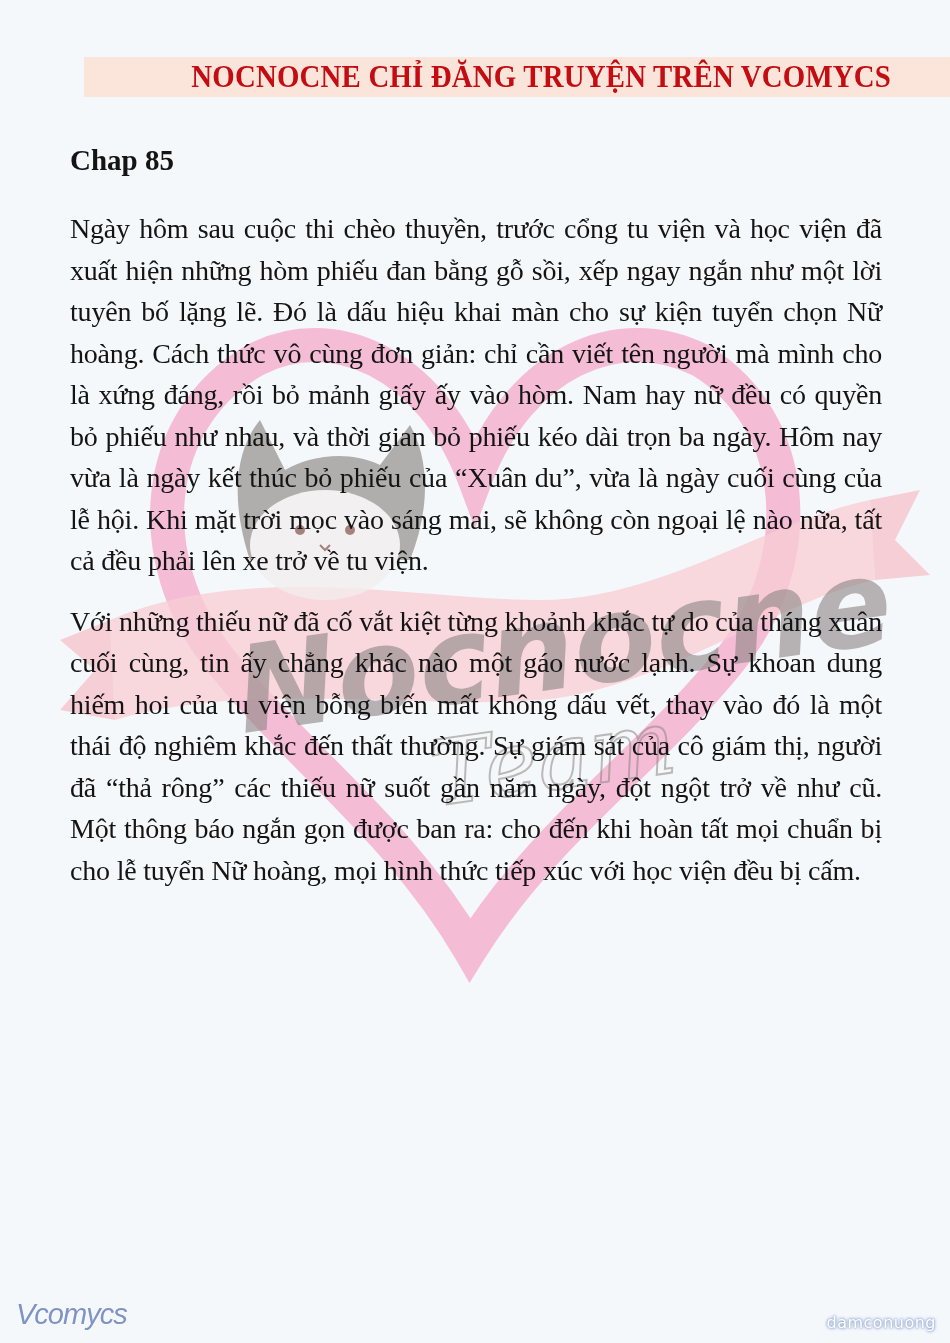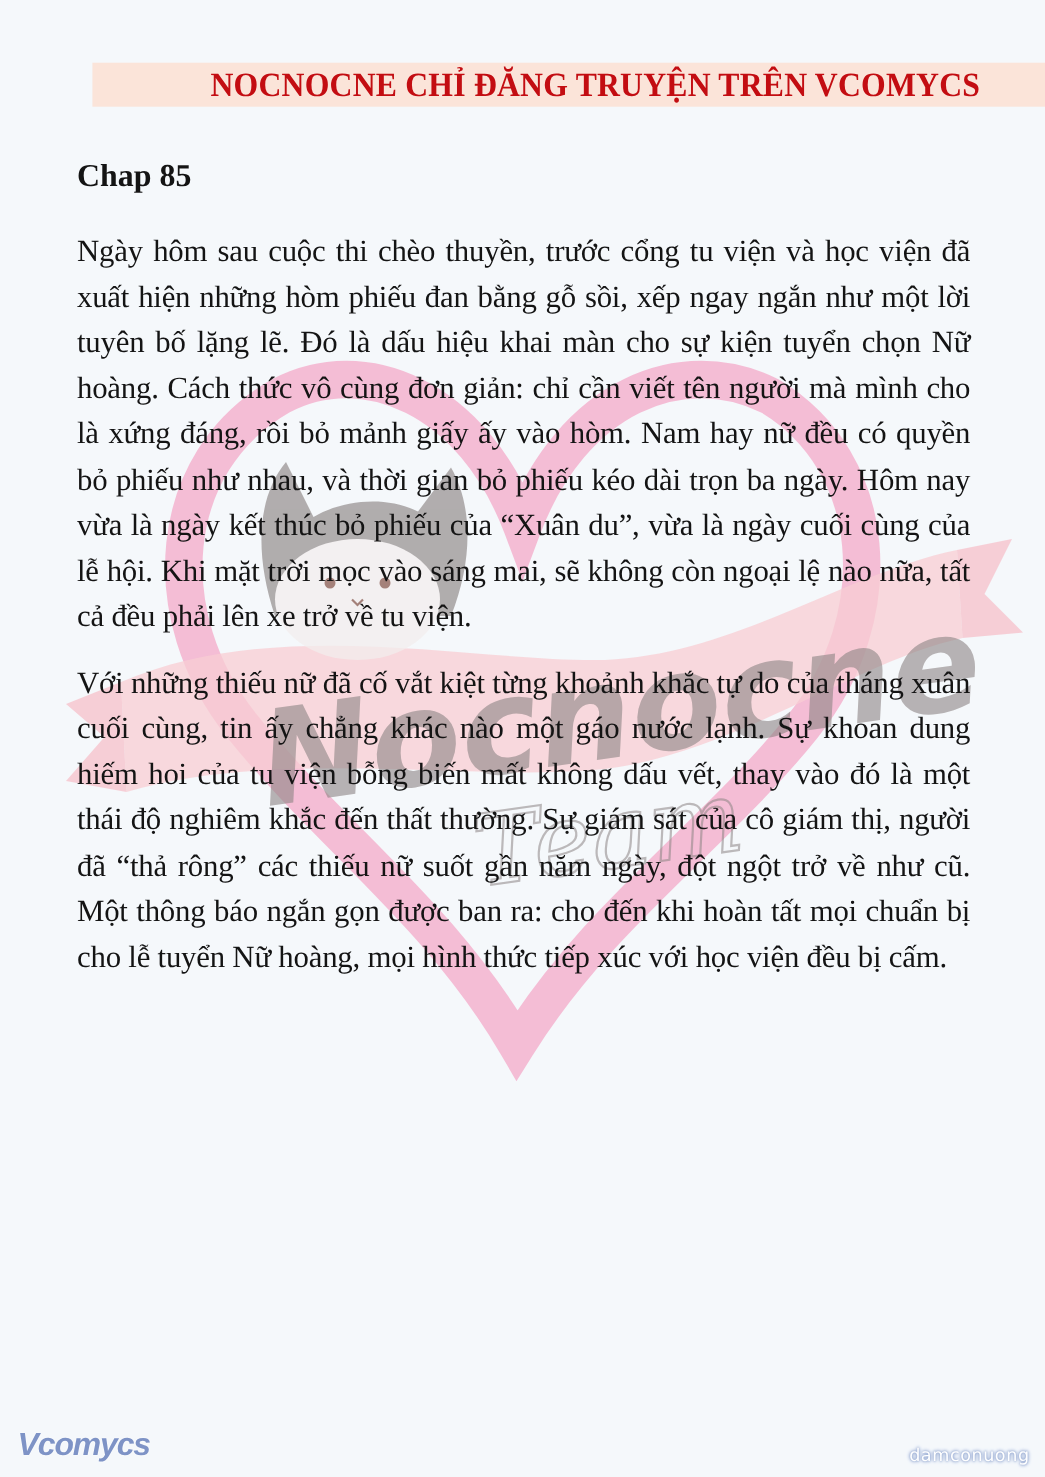--- a/index.html
+++ b/index.html
@@ -31,21 +31,21 @@
       font-size: 29px; font-weight: bold; margin: 0 0 26px 0; line-height: 44px;
     }
     .para {
       font-size: 28px; line-height: 41.5px; text-align: justify;
       margin: 0 0 19px 0; letter-spacing: -0.2px;
     }
     .para.gap { margin-bottom: 27px; }
     .footer-logo {
       position: absolute; left: 16px; top: 1298px; z-index: 2;
       font-family: "Liberation Sans", "DejaVu Sans", sans-serif;
-      font-style: italic; font-weight: bold; font-size: 29px;
+      font-style: italic; font-weight: normal; font-size: 29px;
       color: #7e93c6; letter-spacing: -1px;
       text-shadow: 0 0 2px #fff;
     }
     .footer-credit {
       position: absolute; right: 14px; top: 1313px; z-index: 2;
       font-family: "DejaVu Sans", "Liberation Sans", sans-serif;
       font-size: 16px; color: #ffffff; letter-spacing: 0.5px;
       text-shadow: 0 0 2px #8fa4cf, 0 0 3px #8fa4cf, 0 0 4px #a9bade;
     }
   </style>

